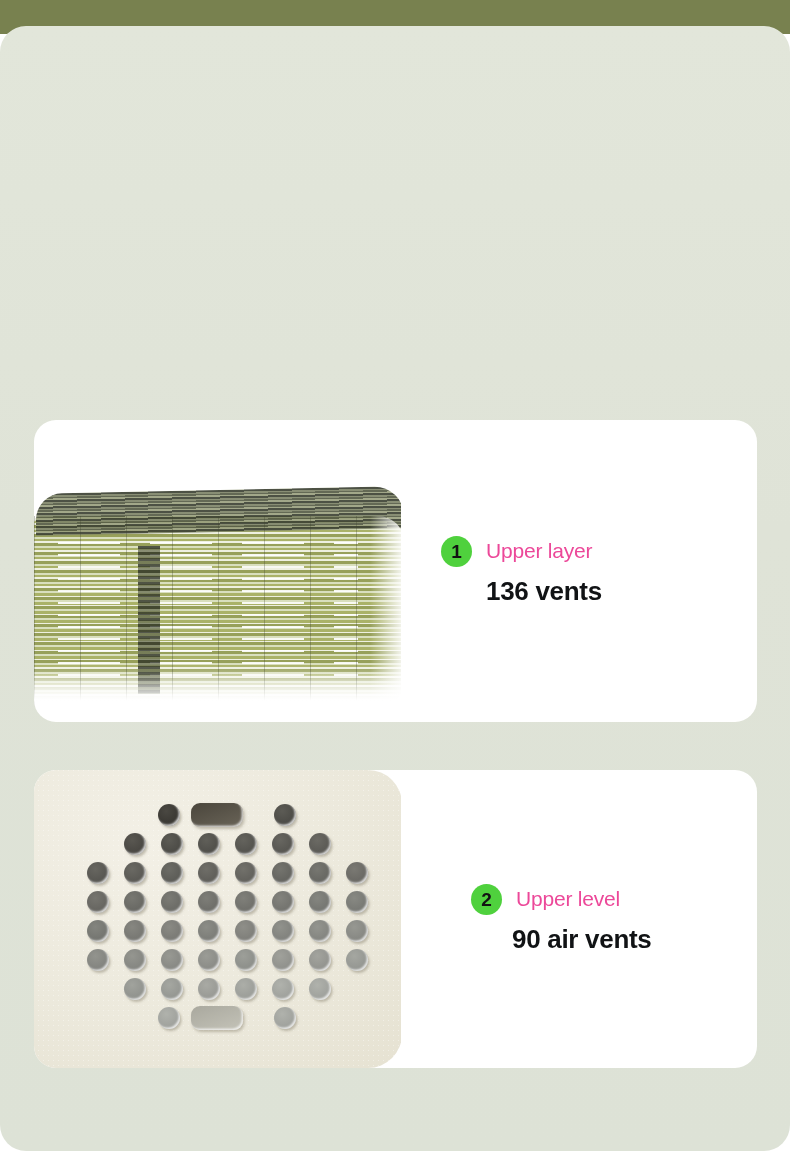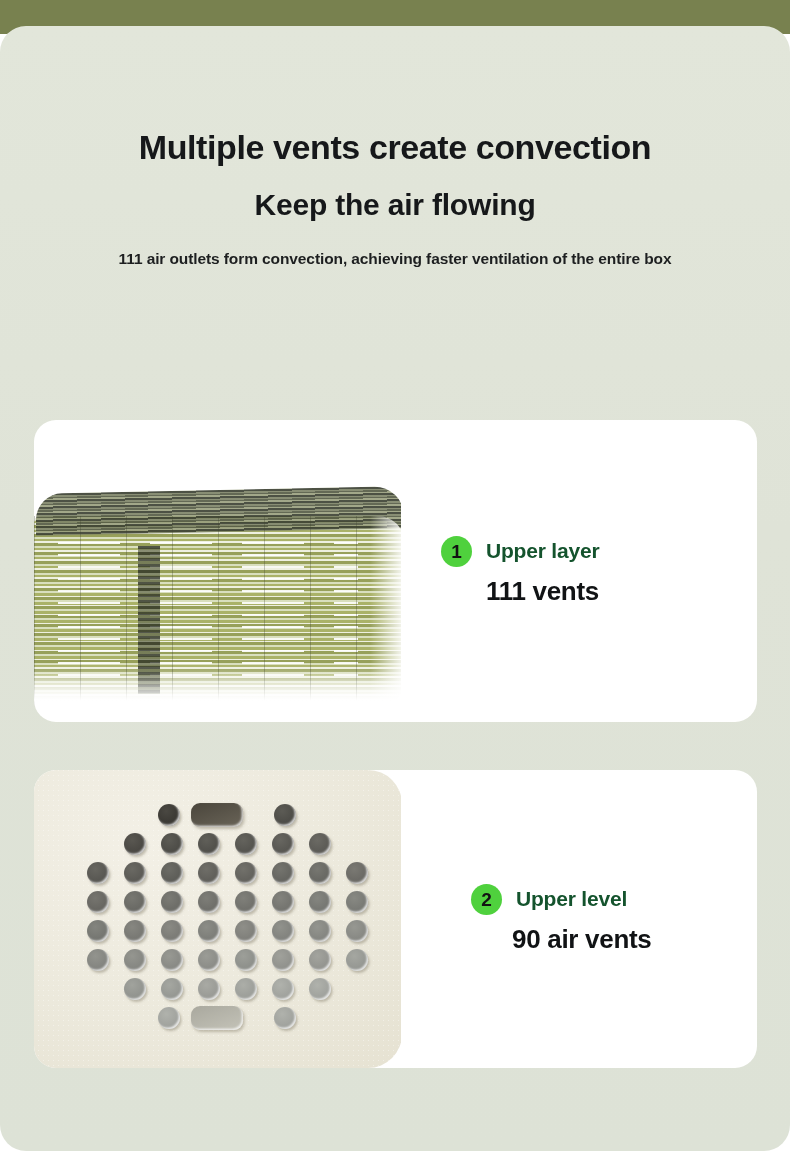--- a/index.html
+++ b/index.html
@@ -125,22 +125,22 @@
     font-weight: 700;
     display: flex;
     align-items: center;
     justify-content: center;
     line-height: 1;
     flex: 0 0 auto;
   }
 
   .info-label {
     font-size: 21px;
-    font-weight: 700;
-    color: #14532d;
+    font-weight: 400;
+    color: #ec4899;
     letter-spacing: -0.2px;
   }
 
   .info-value {
     margin-top: 9px;
     margin-left: 45px;
     font-size: 26px;
     font-weight: 700;
     color: #111315;
     letter-spacing: -0.3px;
@@ -301,45 +301,40 @@
 </style>
 </head>
 <body>
 
 <div id="page">
 
   <div class="top-strip"></div>
 
   <div class="panel">
 
-    <div class="headings">
-      <div class="title-main">Multiple vents create convection</div>
-      <div class="title-sub">Keep the air flowing</div>
-      <div class="desc">111 air outlets form convection, achieving faster ventilation of the entire box</div>
-    </div>
 
     <div class="card card-one">
 
       <div class="card-media">
         <div class="slat-photo">
           <div class="slat-cap"></div>
           <div class="slat-slits"></div>
           <div class="slat-dark"></div>
           <div class="slat-ribs"></div>
           <div class="slat-edge"></div>
           <div class="slat-fade-bottom"></div>
         </div>
       </div>
 
       <div class="card-info">
         <div class="info-row">
           <div class="badge">1</div>
           <div class="info-label">Upper layer</div>
         </div>
-        <div class="info-value">111 vents</div>
+        <div class="info-value">136 vents</div>
       </div>
 
     </div>
 
     <div class="card card-two">
 
       <div class="card-media">
         <div class="vent-panel">
           <div class="vent-texture"></div>
           <div class="vent-holes" id="vent-holes">

